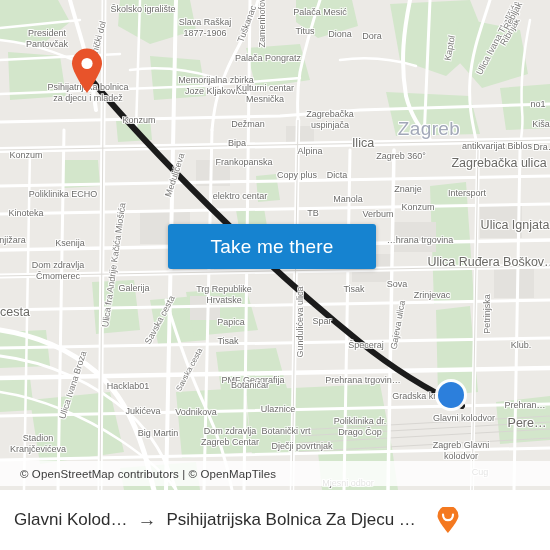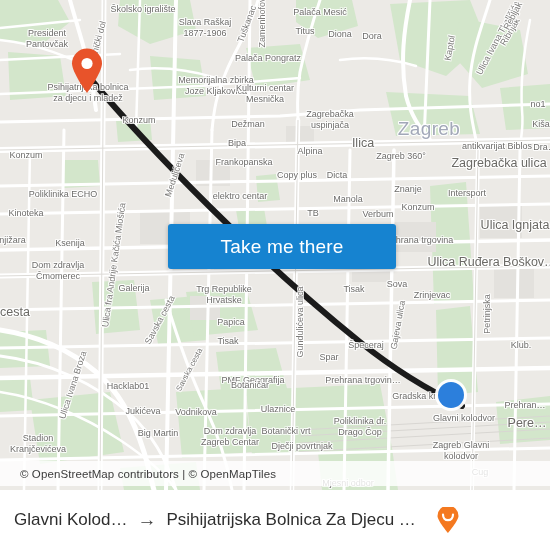--- a/index.html
+++ b/index.html
@@ -67,21 +67,21 @@
     transform: translate(-50%, -50%);
     border-radius: 50%;
     background: #2c7fdc;
     box-shadow: 0 0 0 3px rgba(255,255,255,.95);
   }
 
   
   #cta {
     position: absolute;
     left: 168px; top: 224px;
-    width: 228px; height: 45px;
+    width: 208px; height: 45px;
     background: #1683d0;
     color: #ffffff;
     border: none;
     border-radius: 3px;
     font-family: "Liberation Sans", sans-serif;
     font-size: 19px;
     letter-spacing: .2px;
     cursor: pointer;
     box-shadow: 0 1px 4px rgba(0,0,0,.25);
     display: flex; align-items: center; justify-content: center;
@@ -317,21 +317,21 @@
         <div class="lbl " style="left: 224px; top: 294px; transform: translate(-50%, -50%);">Trg Republike
 Hrvatske</div>
         <div class="lbl " style="left: 354px; top: 289px; transform: translate(-50%, -50%);">Tisak</div>
         <div class="lbl " style="left: 397px; top: 284px; transform: translate(-50%, -50%);">Sova</div>
         <div class="lbl " style="left: 432px; top: 295px; transform: translate(-50%, -50%);">Zrinjevac</div>
         <div class="lbl street rot-90" style="left: 487px; top: 314px; transform: translate(-50%, -50%) rotate(-90deg);">Petrinjska</div>
         <div class="lbl street rot-90" style="left: 300px; top: 322px; transform: translate(-50%, -50%) rotate(-90deg);">Gundulićeva ulica</div>
         <div class="lbl street rot-80" style="left: 398px; top: 325px; transform: translate(-50%, -50%) rotate(-80deg);">Gajeva ulica</div>
         <div class="lbl street big" style="left: 15px; top: 312px; transform: translate(-50%, -50%);">cesta</div>
         <div class="lbl " style="left: 231px; top: 322px; transform: translate(-50%, -50%);">Papica</div>
-        <div class="lbl " style="left: 329px; top: 321px; transform: translate(-50%, -50%); margin-top: 36px;">Spar</div>
+        <div class="lbl " style="left: 322px; top: 321px; transform: translate(-50%, -50%);">Spar</div>
         <div class="lbl street rot-m62" style="left: 160px; top: 320px; transform: translate(-50%, -50%) rotate(-62deg);">Savska cesta</div>
         <div class="lbl " style="left: 228px; top: 341px; transform: translate(-50%, -50%);">Tisak</div>
         <div class="lbl " style="left: 366px; top: 345px; transform: translate(-50%, -50%);">Špeceraj</div>
         <div class="lbl " style="left: 521px; top: 345px; transform: translate(-50%, -50%);">Klub.</div>
         <div class="lbl " style="left: 253px; top: 362px; transform: translate(-50%, -50%); margin-top: 18px;">PMF Geografija</div>
         <div class="lbl street rot-m72" style="left: 73px; top: 385px; transform: translate(-50%, -50%) rotate(-72deg);">Ulica Ivana Broza</div>
         <div class="lbl " style="left: 128px; top: 386px; transform: translate(-50%, -50%);">Hacklab01</div>
         <div class="lbl " style="left: 363px; top: 380px; transform: translate(-50%, -50%);">Prehrana trgovin…</div>
         <div class="lbl " style="left: 250px; top: 385px; transform: translate(-50%, -50%);">Botaničar</div>
         <div class="lbl " style="left: 196px; top: 412px; transform: translate(-50%, -50%);">Vodnikova</div>

